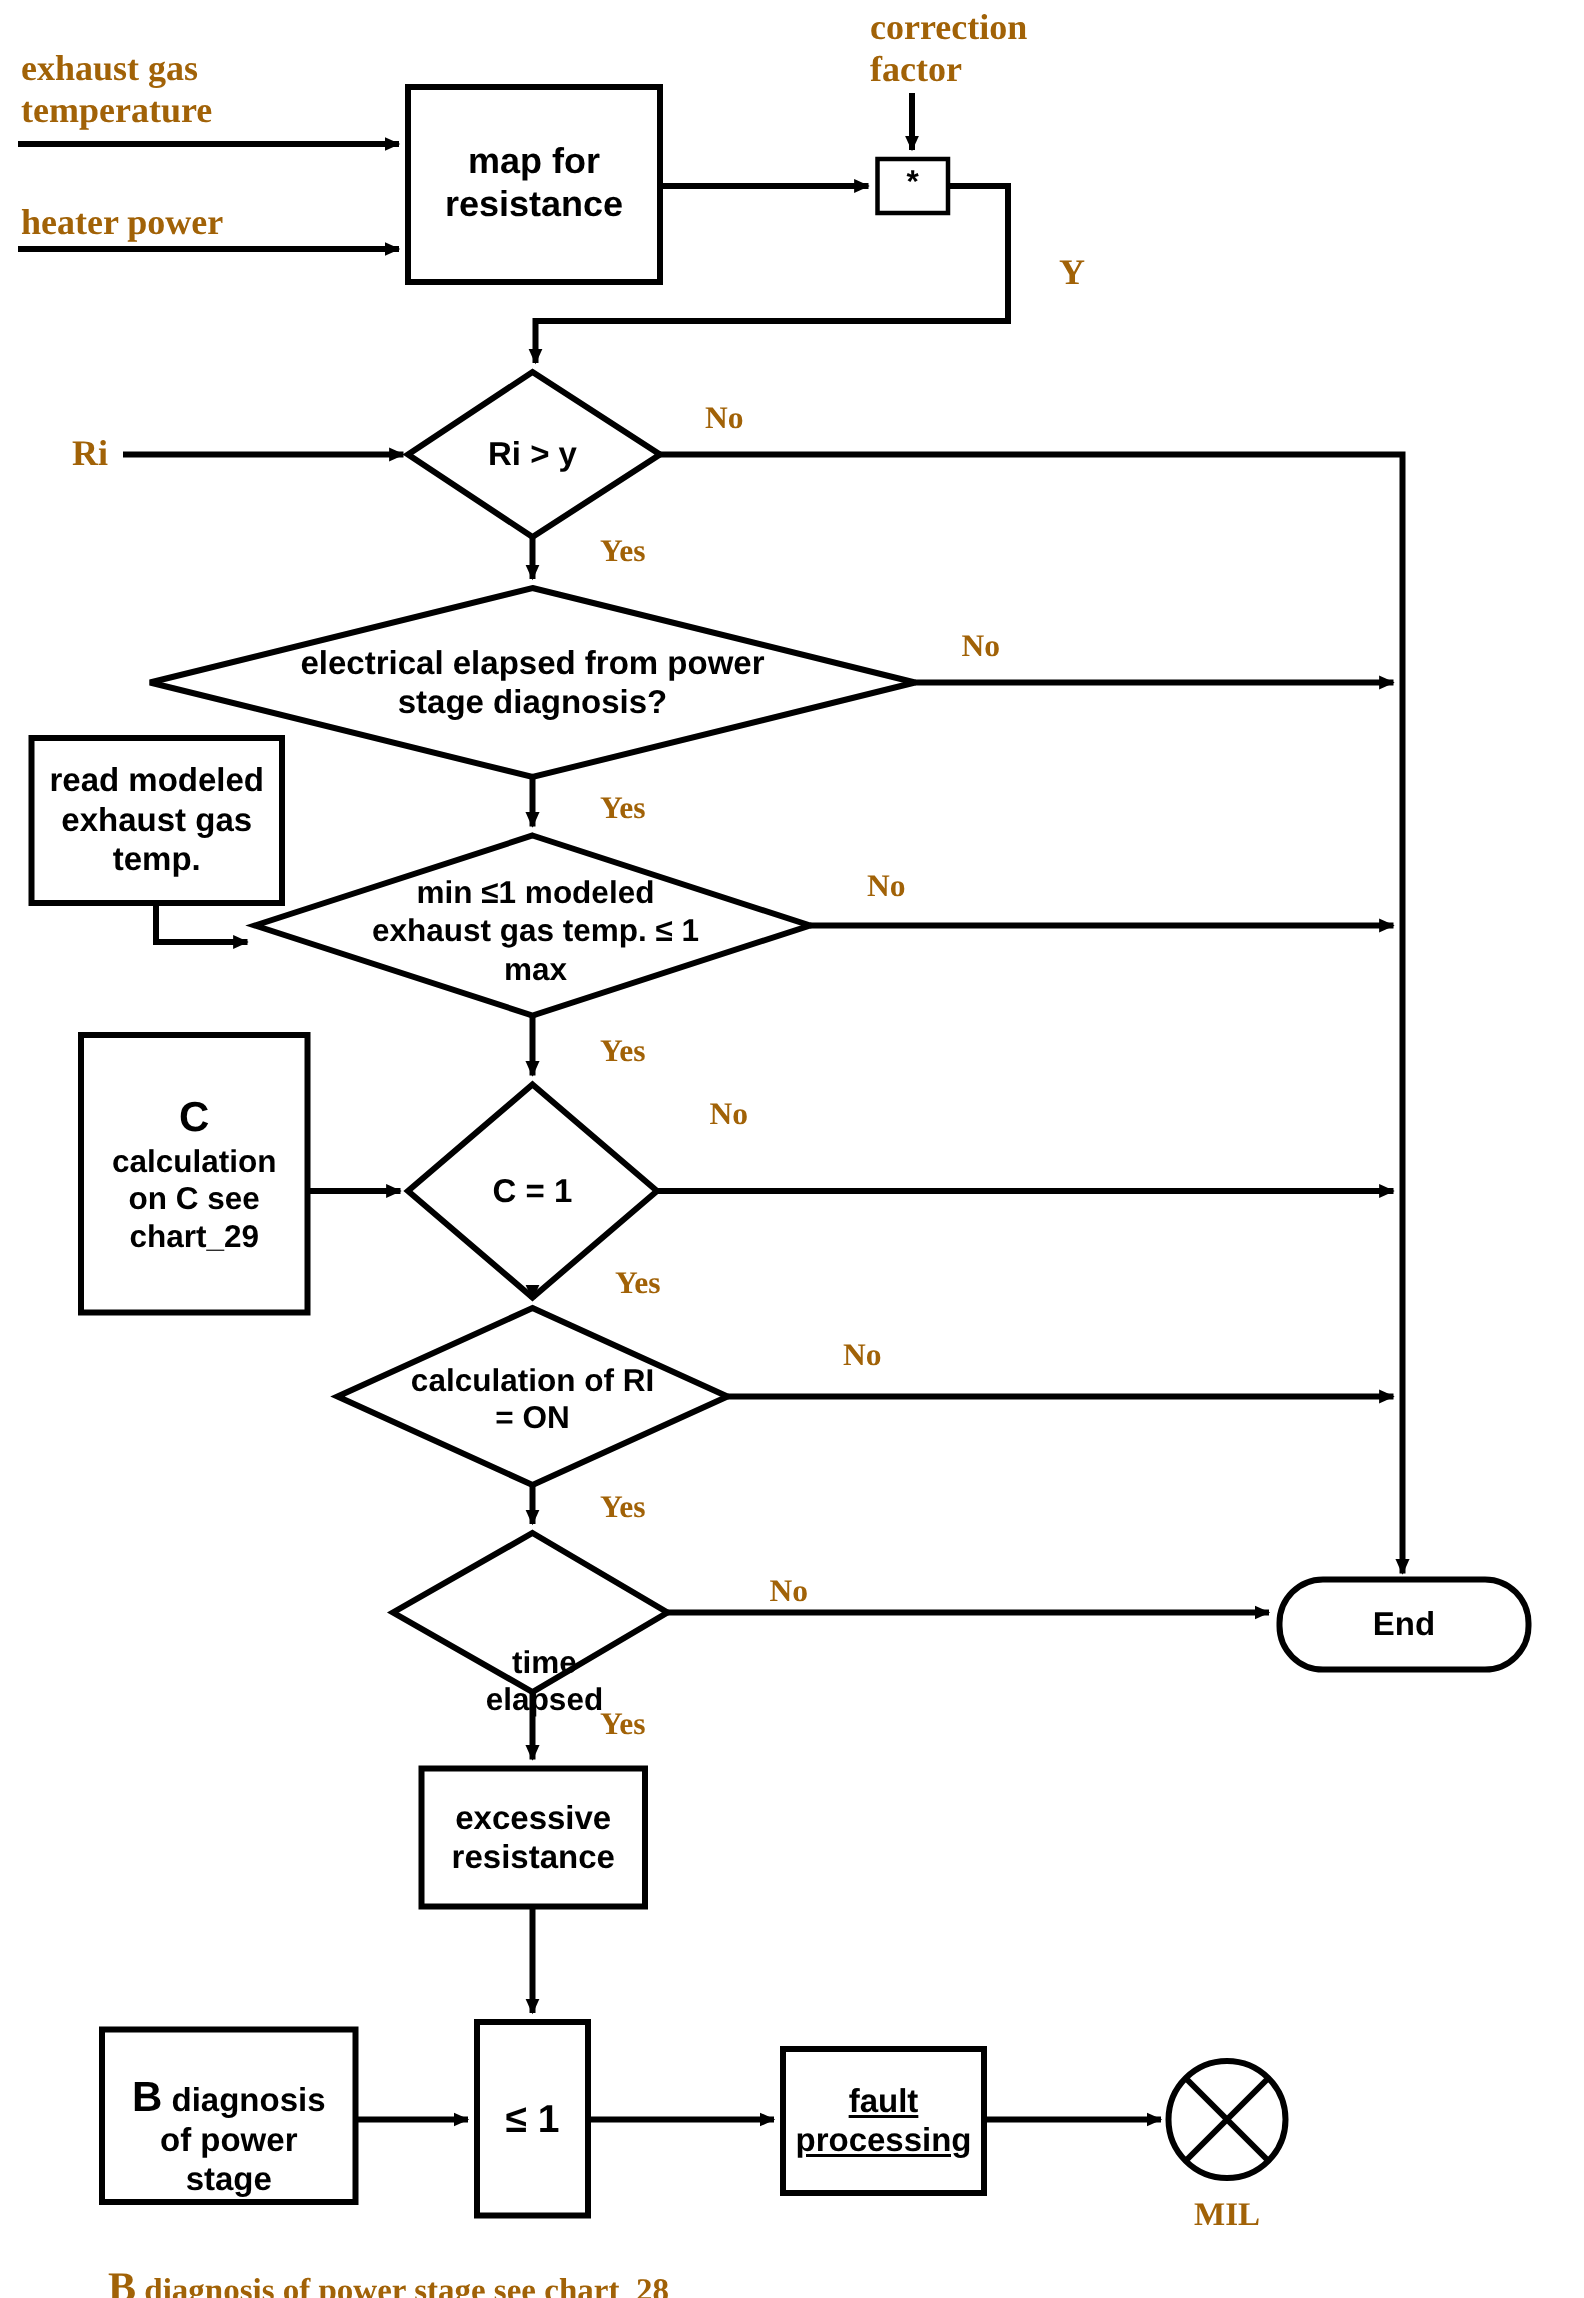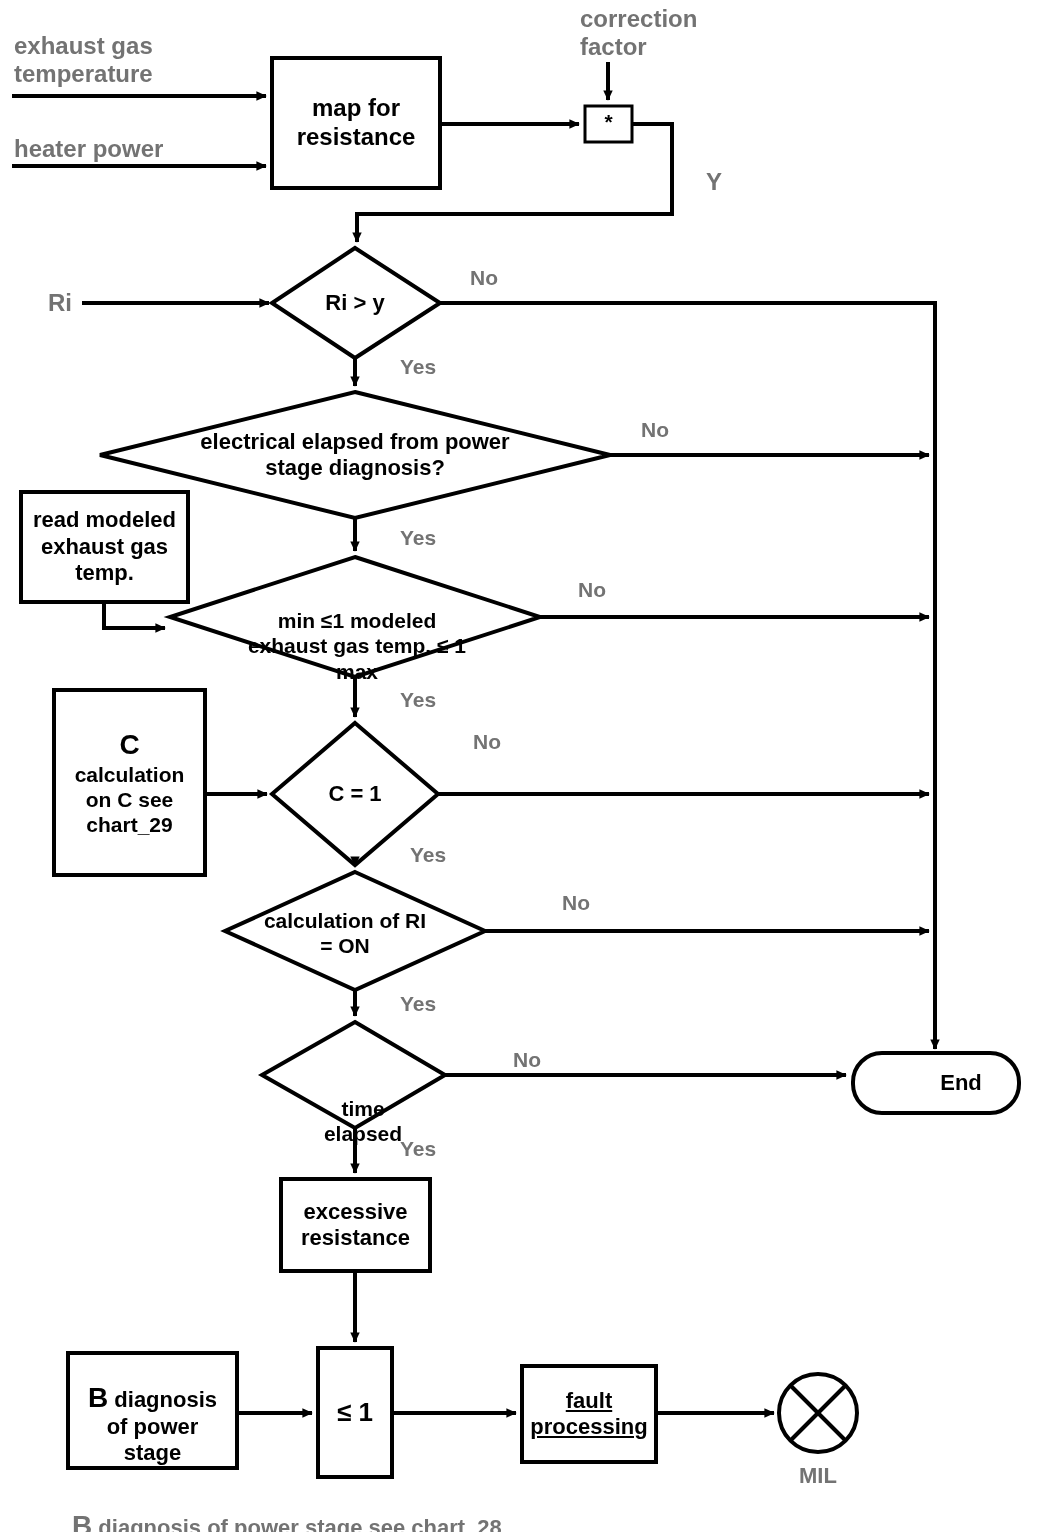--- a/index.html
+++ b/index.html
@@ -17,23 +17,23 @@
   }
   svg.layer {
     position: absolute;
     left: 0;
     top: 0;
     width: 1056px;
     height: 1532px;
   }
   .lbl {
     position: absolute;
-    font-family: Liberation Sans, sans-serif;
+    font-family: Liberation Serif, serif;
     font-weight: bold;
-    color: #737373;
+    color: #a16207;
     line-height: 1.18;
     white-space: pre-line;
     text-align: center;
   }
   .lbl.left { text-align: left; }
   .t24 { font-size: 24px; }
   .t22 { font-size: 22px; text-align: center; }
   .t21 { font-size: 21px; }
   .t26 { font-size: 26px; }
   .big { font-size: 28px; }
@@ -175,42 +175,42 @@
     </span>
   </div>
 
   <div class="boxtext t26" style="left:318px; top:1348px; width:74px; height:129px;">≤ 1</div>
 
   <div class="boxtext t22" style="left:522px; top:1366px; width:134px; height:96px;text-decoration:underline;">fault
 processing</div>
 
   <div class="lbl t22" style="left:758px; top:1463px; width:120px;">MIL</div>
 
-  <div class="boxtext t22" style="left:853px; top:1053px; width:166px; height:60px;padding-left:25px;">End</div>
+  <div class="boxtext t22" style="left:853px; top:1053px; width:166px; height:60px;">End</div>
 
   <div class="boxtext t22" style="left:280px; top:283px; width:150px; height:40px;">Ri &gt; y</div>
   <div class="lbl left t21" style="left:470px; top:266px; width:60px;">No</div>
   <div class="lbl left t21" style="left:400px; top:355px; width:60px;">Yes</div>
 
   <div class="boxtext t22" style="left:180px; top:422px; width:350px; height:66px;">electrical elapsed from power
 stage diagnosis?</div>
   <div class="lbl left t21" style="left:641px; top:418px; width:60px;">No</div>
   <div class="lbl left t21" style="left:400px; top:526px; width:60px;">Yes</div>
 
-  <div class="boxtext t21" style="left:212px; top:582px; width:290px; height:78px;margin-top:25px;">min ≤1  modeled
+  <div class="boxtext t21" style="left:212px; top:582px; width:290px; height:78px;">min ≤1  modeled
 exhaust gas temp. ≤ 1
 max</div>
   <div class="lbl left t21" style="left:578px; top:578px; width:60px;">No</div>
   <div class="lbl left t21" style="left:400px; top:688px; width:60px;">Yes</div>
 
   <div class="boxtext t22" style="left:290px; top:776px; width:130px; height:36px;">C = 1</div>
   <div class="lbl left t21" style="left:473px; top:730px; width:60px;">No</div>
   <div class="lbl left t21" style="left:410px; top:843px; width:60px;">Yes</div>
 
-  <div class="boxtext t21" style="left:240px; top:905px; width:210px; height:56px;">calculation of RI
+  <div class="boxtext t21" style="left:250px; top:905px; width:210px; height:56px;">calculation of RI
 = ON</div>
   <div class="lbl left t21" style="left:562px; top:891px; width:60px;">No</div>
   <div class="lbl left t21" style="left:400px; top:992px; width:60px;">Yes</div>
 
   <div class="boxtext t21" style="left:297px; top:1047px; width:132px; height:56px;margin-top:46px;">time
 elapsed</div>
   <div class="lbl left t21" style="left:513px; top:1048px; width:60px;">No</div>
   <div class="lbl left t21" style="left:400px; top:1137px; width:60px;">Yes</div>
 
   <div class="lbl left" style="left:72px; top:1490px; width:700px;">

